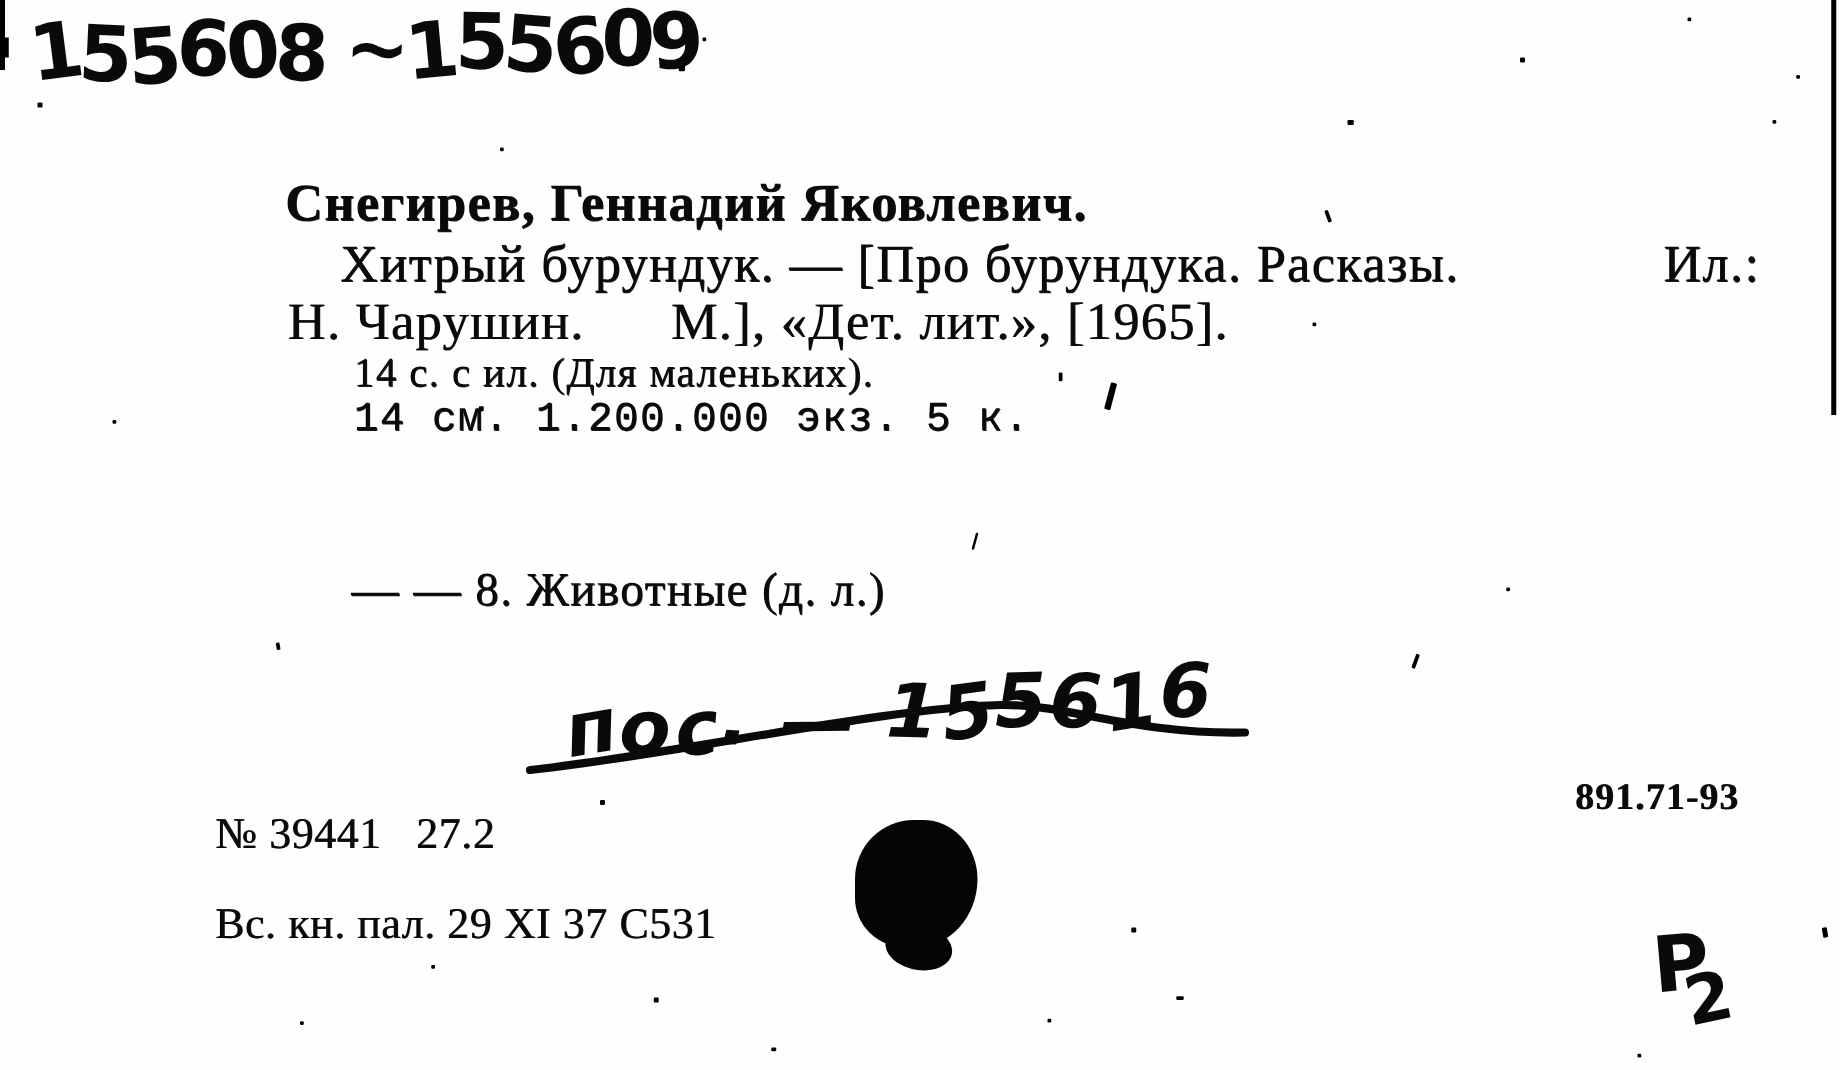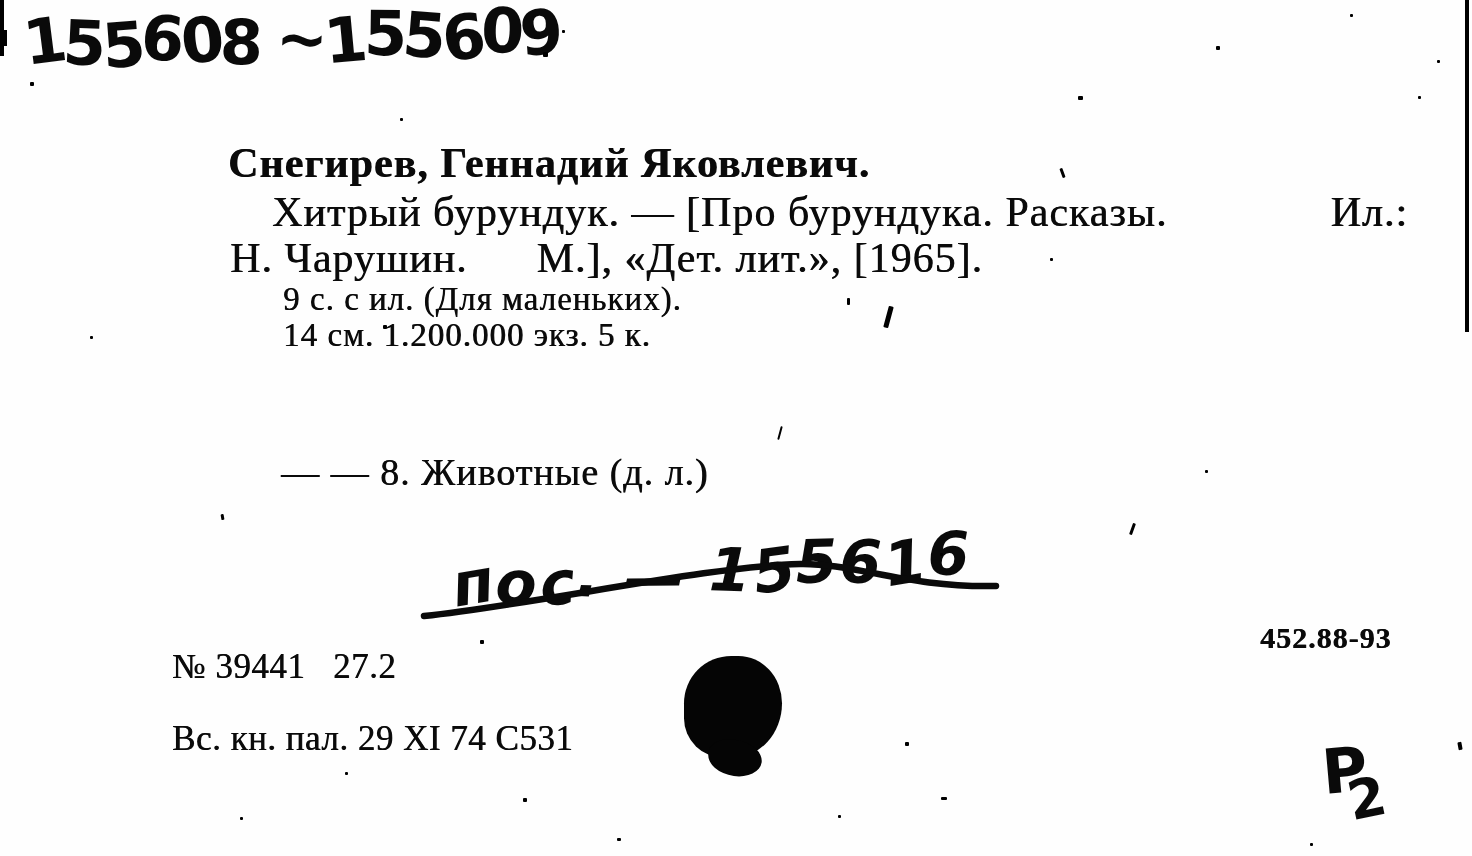--- a/index.html
+++ b/index.html
@@ -5,21 +5,21 @@
   html,body{margin:0;padding:0;background:#777;}
   .card{
     position:relative;width:1472px;height:856px;background:#fefefe;
     overflow:hidden;font-family:"Liberation Serif",serif;color:#0a0a0a;
   }
   .line{position:absolute;white-space:pre;line-height:1;text-shadow:0.6px 0.4px 0 #1a1a1a;}
   .author{left:228px;top:142px;font-size:42px;font-weight:700;letter-spacing:1px;}
   .l2{left:272px;top:191px;width:1136px;display:flex;justify-content:space-between;font-size:42px;letter-spacing:1px;}
   .l3{left:230px;top:237px;font-size:42px;letter-spacing:1px;}
   .l4{left:283px;top:283px;font-size:33px;letter-spacing:1px;}
-  .l5{left:283px;top:319px;font-size:33px;letter-spacing:1px;}
+  .l5{left:283px;top:319px;font-size:33px;letter-spacing:1px;font-family:Liberation Mono, monospace;}
   .subject{left:281px;top:453px;font-size:38px;letter-spacing:1px;}
   .rec{font-size:35px;letter-spacing:0.5px;}
   .r1{left:172px;top:649px;}
   .r2{left:122px;top:685px;}
   .r3{left:172px;top:721px;}
   .classification{position:absolute;left:1260px;top:621px;font-size:30px;font-weight:700;
     letter-spacing:1px;white-space:pre;text-shadow:0.6px 0.4px 0 #1a1a1a;}
   .hw{position:absolute;font-family:"DejaVu Sans",sans-serif;font-weight:700;line-height:1;white-space:pre;}
   .hw-top{left:24px;top:8px;font-size:62px;letter-spacing:-4px;transform:rotate(-1.3deg);}
   .hw-mid{left:452px;top:541px;font-size:60px;font-style:italic;letter-spacing:2px;transform:rotate(-3.5deg);}
@@ -50,35 +50,35 @@
 
   <div class="line l2">
     <span>Хитрый бурундук. — [Про бурундука. Расказы.</span>
     <span>Ил.:</span>
   </div>
 
   <div class="line author">Снегирев, Геннадий Яковлевич.</div>
 
   <div class="line l3">Н. Чарушин.      М.], «Дет. лит.», [1965].</div>
 
-  <div class="line l4">9 с. с ил. (Для маленьких).</div>
+  <div class="line l4">14 с. с ил. (Для маленьких).</div>
 
   <div class="line l5">14 см. 1.200.000 экз. 5 к.</div>
 
   <div class="line subject">— — 8. Животные (д. л.)</div>
 
   <div class="hw hw-mid jitter"><span style="transform: rotate(-6deg) translateY(-3px);">п</span><span style="transform: rotate(4deg) translateY(0px);">о</span><span style="transform: rotate(-3deg) translateY(3px);">с</span><span style="transform: rotate(6deg) translateY(-3px);">.</span><span style="transform: rotate(-5deg) translateY(0px);"> </span><span style="transform: rotate(3deg) translateY(3px);">—</span><span style="transform: rotate(-2deg) translateY(-3px);"> </span><span style="transform: rotate(5deg) translateY(0px);">1</span><span style="transform: rotate(-4deg) translateY(3px);">5</span><span style="transform: rotate(2deg) translateY(-3px);">5</span><span style="transform: rotate(6deg) translateY(0px);">6</span><span style="transform: rotate(-6deg) translateY(3px);">1</span><span style="transform: rotate(3deg) translateY(-3px);">6</span></div>
   <svg class="strike" width="610" height="96" viewBox="0 0 610 96">
     <path d="M 16 68 C 130 56 300 18 392 16 C 446 15 500 40 588 38" stroke="#0a0a0a" stroke-width="6.5" fill="none" stroke-linecap="round"></path>
   </svg>
 
-  <div class="classification">452.88-93</div>
+  <div class="classification">891.71-93</div>
 
   <div class="line rec r1">№ 39441   27.2</div>
-  <div class="line rec r3">Вс. кн. пал. 29 XI 74 С531</div>
+  <div class="line rec r3">Вс. кн. пал. 29 XI 37 С531</div>
 
   <div class="blob">
     <div class="blob-bump"></div>
   </div>
 
   <div class="hw p2-letter">Р</div>
   <div class="hw p2-digit">2</div>
 
 <div class="speck" style="left: 543px; top: 52px; width: 5px; height: 5px; transform: rotate(0deg);"></div>
     <div class="speck" style="left: 562px; top: 30px; width: 3px; height: 3px; transform: rotate(0deg);"></div>

